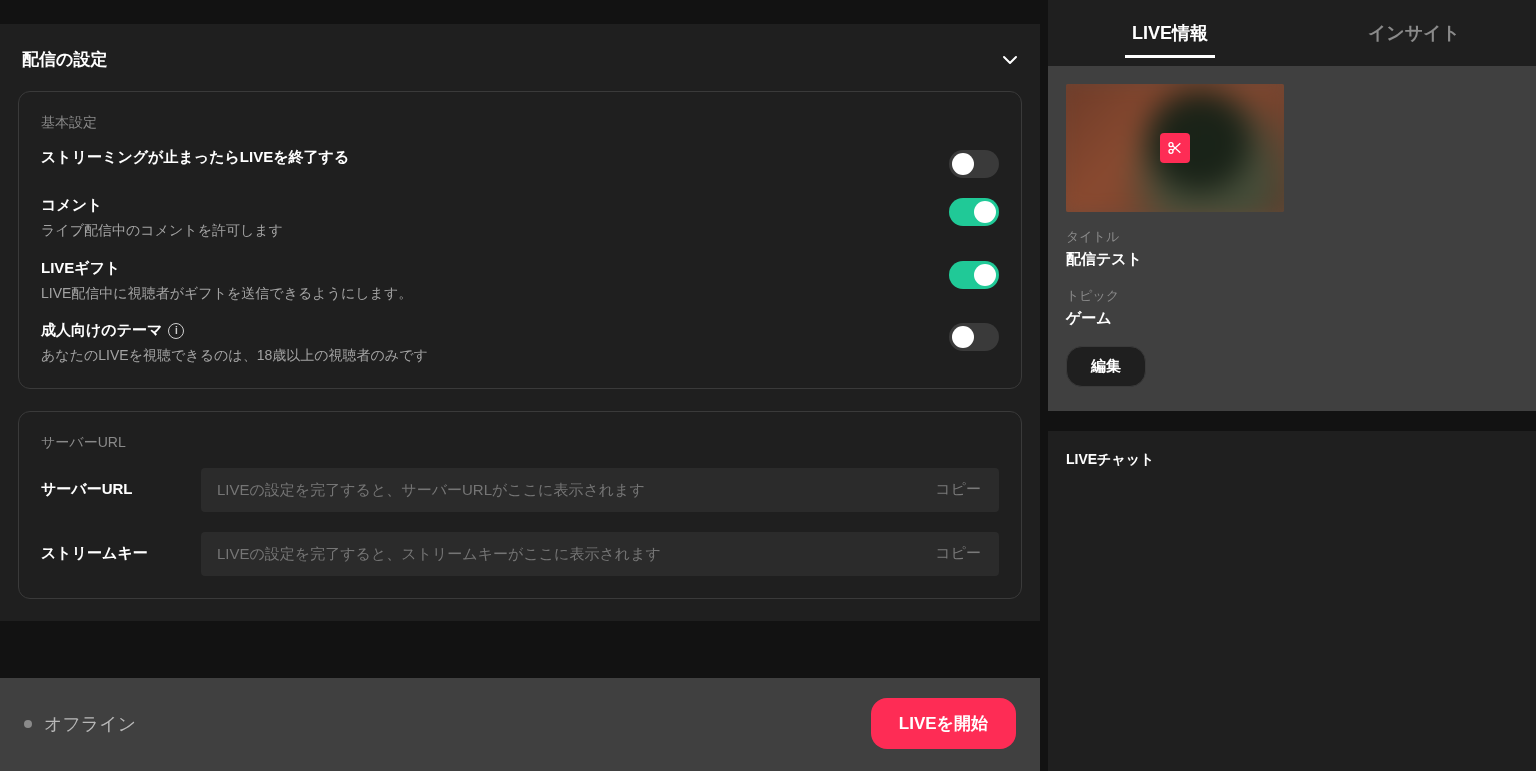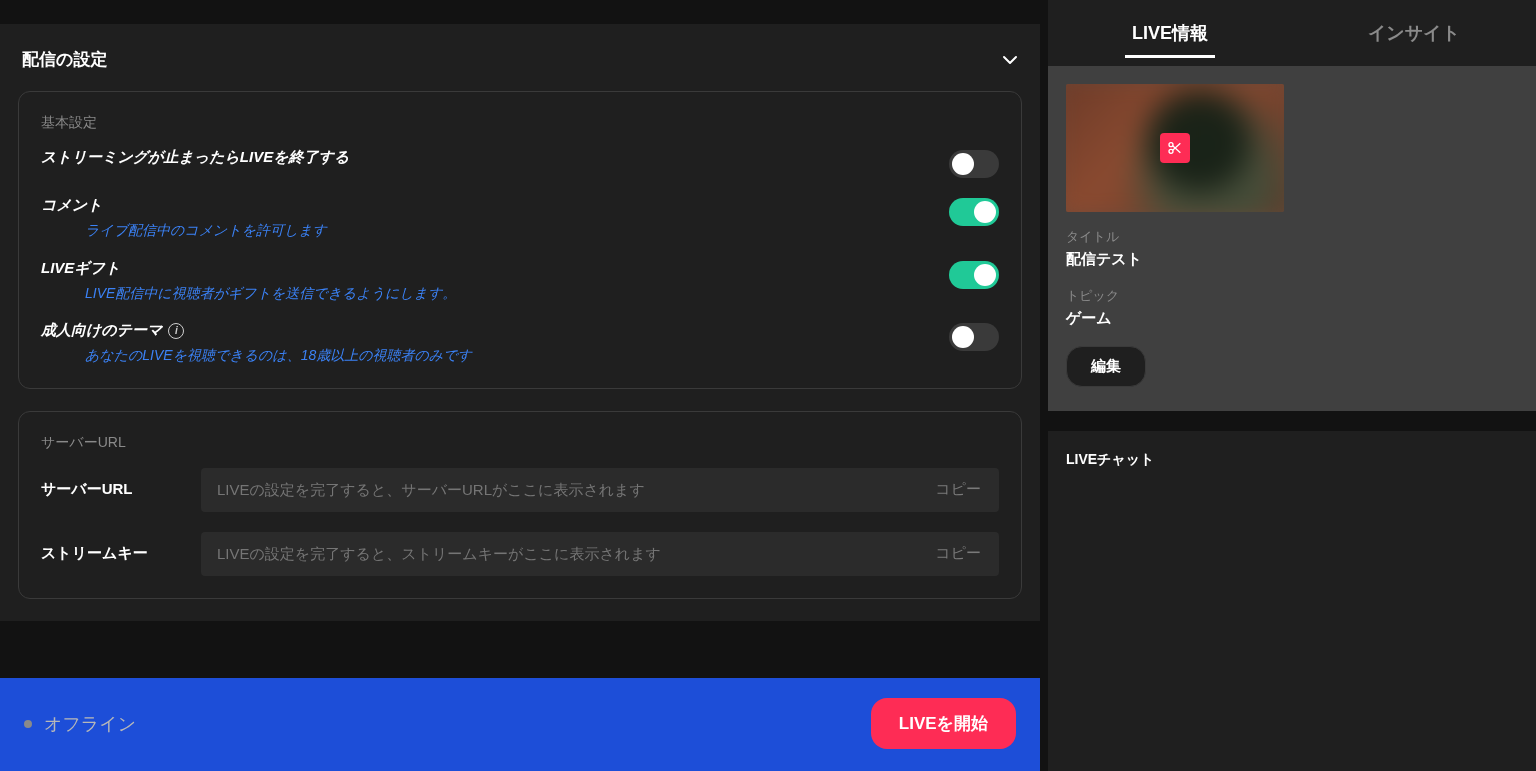--- a/index.html
+++ b/index.html
@@ -52,26 +52,25 @@
     border: 1px solid #3a3a3a;
     border-radius: 12px;
     padding: 22px 22px 22px 22px;
     background:#1f1f1f;
   }
   .section-label { font-size: 14px; color:#8a8a8a; margin-bottom: 16px; }
   .row {
     display:flex;
     align-items:flex-start;
     margin-bottom: 18px;
-    font-style: italic;
   }
   .row:last-child { margin-bottom: 0; }
   .row-text { flex:1; }
   .row-title { font-size:15px; font-weight:700; color:#fff; display:flex; align-items:center; gap:6px;}
-  .row-desc { font-size:14px; color:#3b82f6; margin-top:6px; line-height:1.4;margin-left:44px; }
+  .row-desc { font-size:14px; color:#a3a3a3; margin-top:6px; line-height:1.4; }
   .info-icon {
     display:inline-flex; align-items:center; justify-content:center;
     width:16px; height:16px; border:1.5px solid #cfcfcf; border-radius:50%;
     font-size:10px; color:#cfcfcf; font-weight:700;
   }
   
   .toggle {
     width:50px; height:28px; border-radius:14px; position:relative;
     cursor:pointer; flex-shrink:0; margin-top:2px;
   }
@@ -95,21 +94,21 @@
     flex:1; background:transparent; border:none; outline:none;
     color:#9a9a9a; font-size:15px; padding:0 16px;
   }
   .copy-btn {
     padding:0 18px; height:44px; display:flex; align-items:center;
     font-size:15px; color:#7a7a7a; cursor:pointer; user-select:none;
   }
   
   .footer {
     margin-top:auto;
-    background:#1d4ed8;
+    background:#404040;
     border-top: 8px solid #121212;
     display:flex; align-items:center; justify-content:space-between;
     padding: 20px 24px 22px 24px;
   }
   .status { display:flex; align-items:center; gap:12px; color:#b8b8b8; font-size:18px;}
   .dot { width:8px; height:8px; border-radius:50%; background:#8a8a8a; }
   .start-btn {
     background:#fe2c55; color:#fff; font-size:17px; font-weight:600;
     border:none; border-radius:16px; padding:14px 28px; cursor:pointer;
   }

